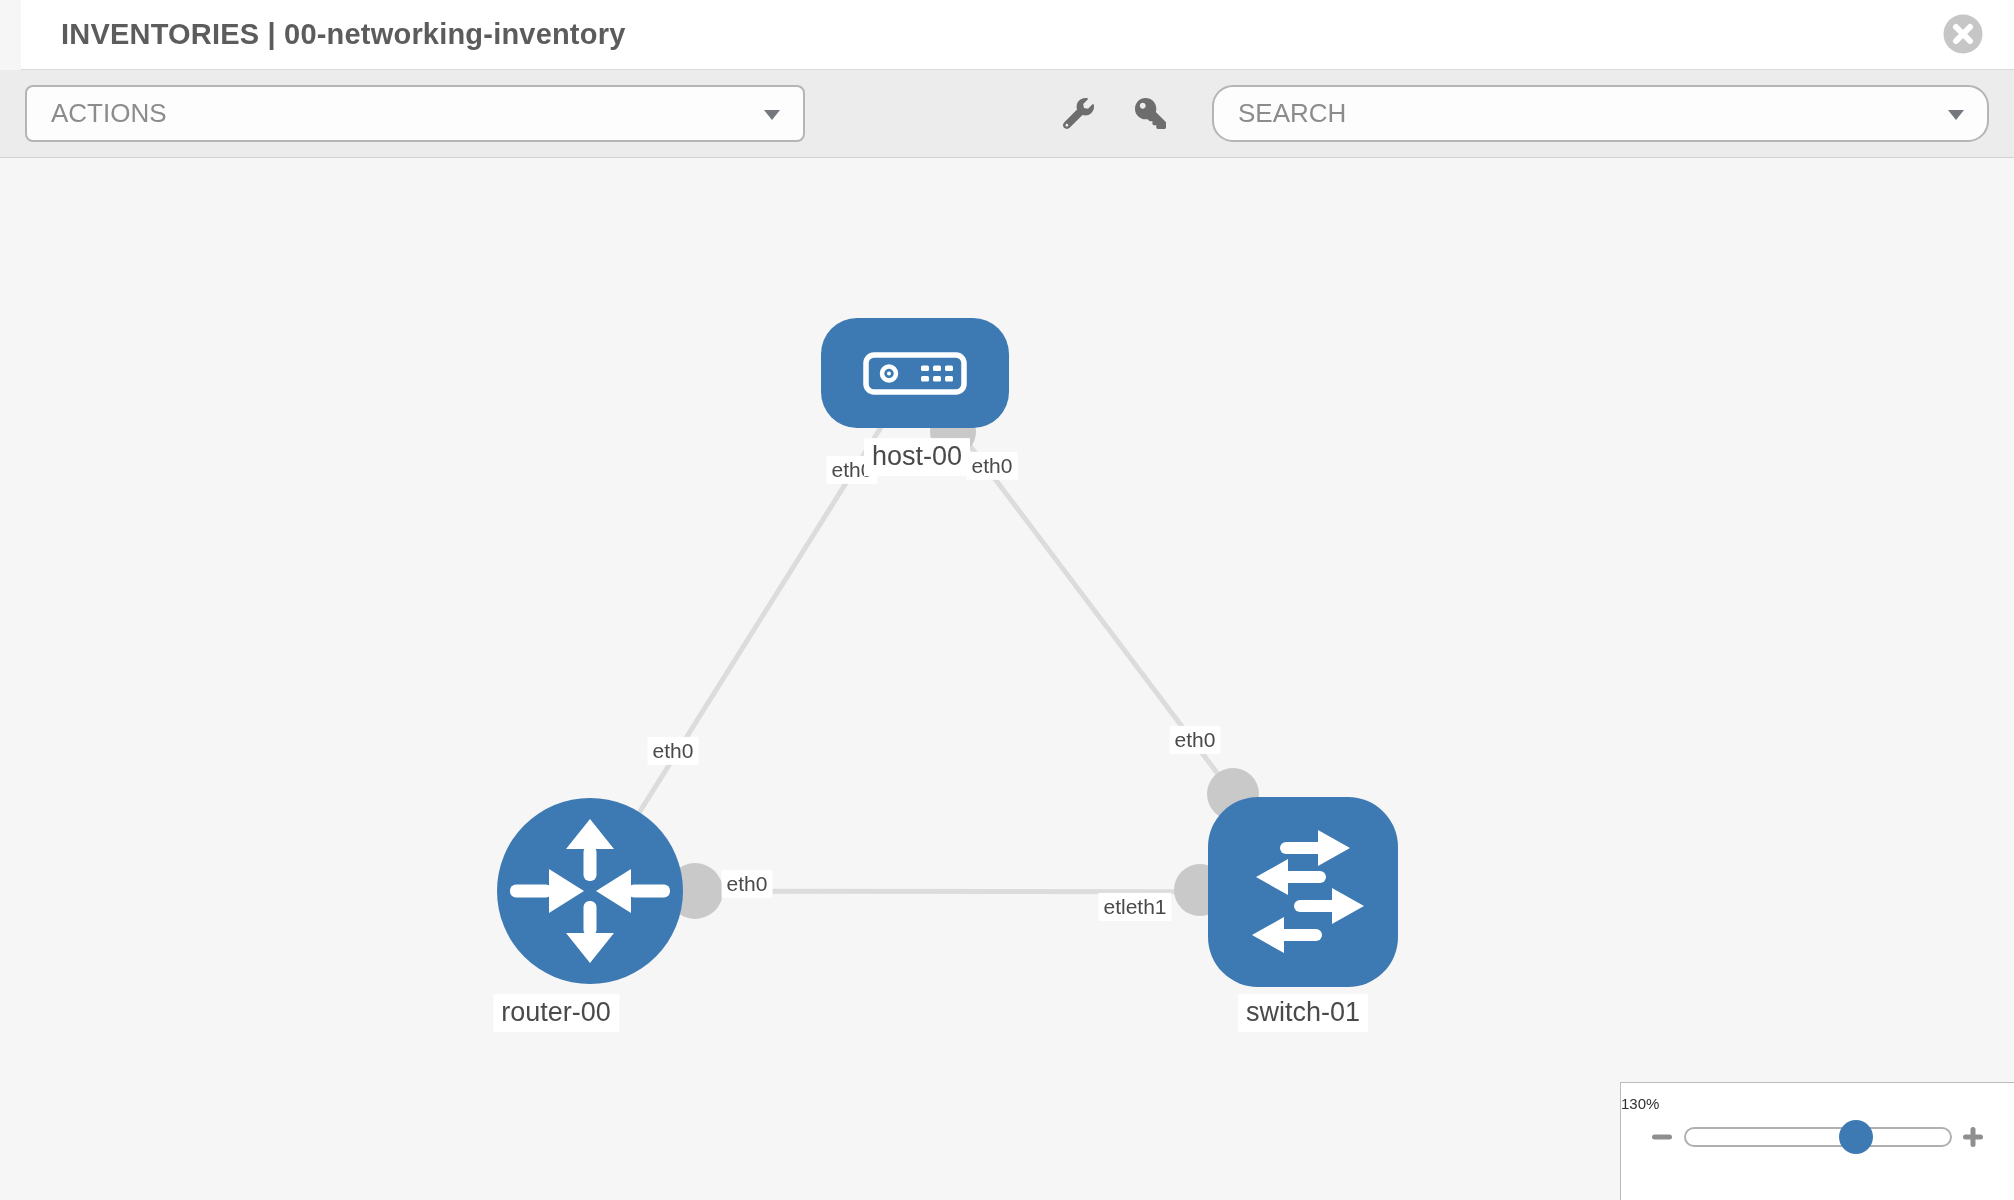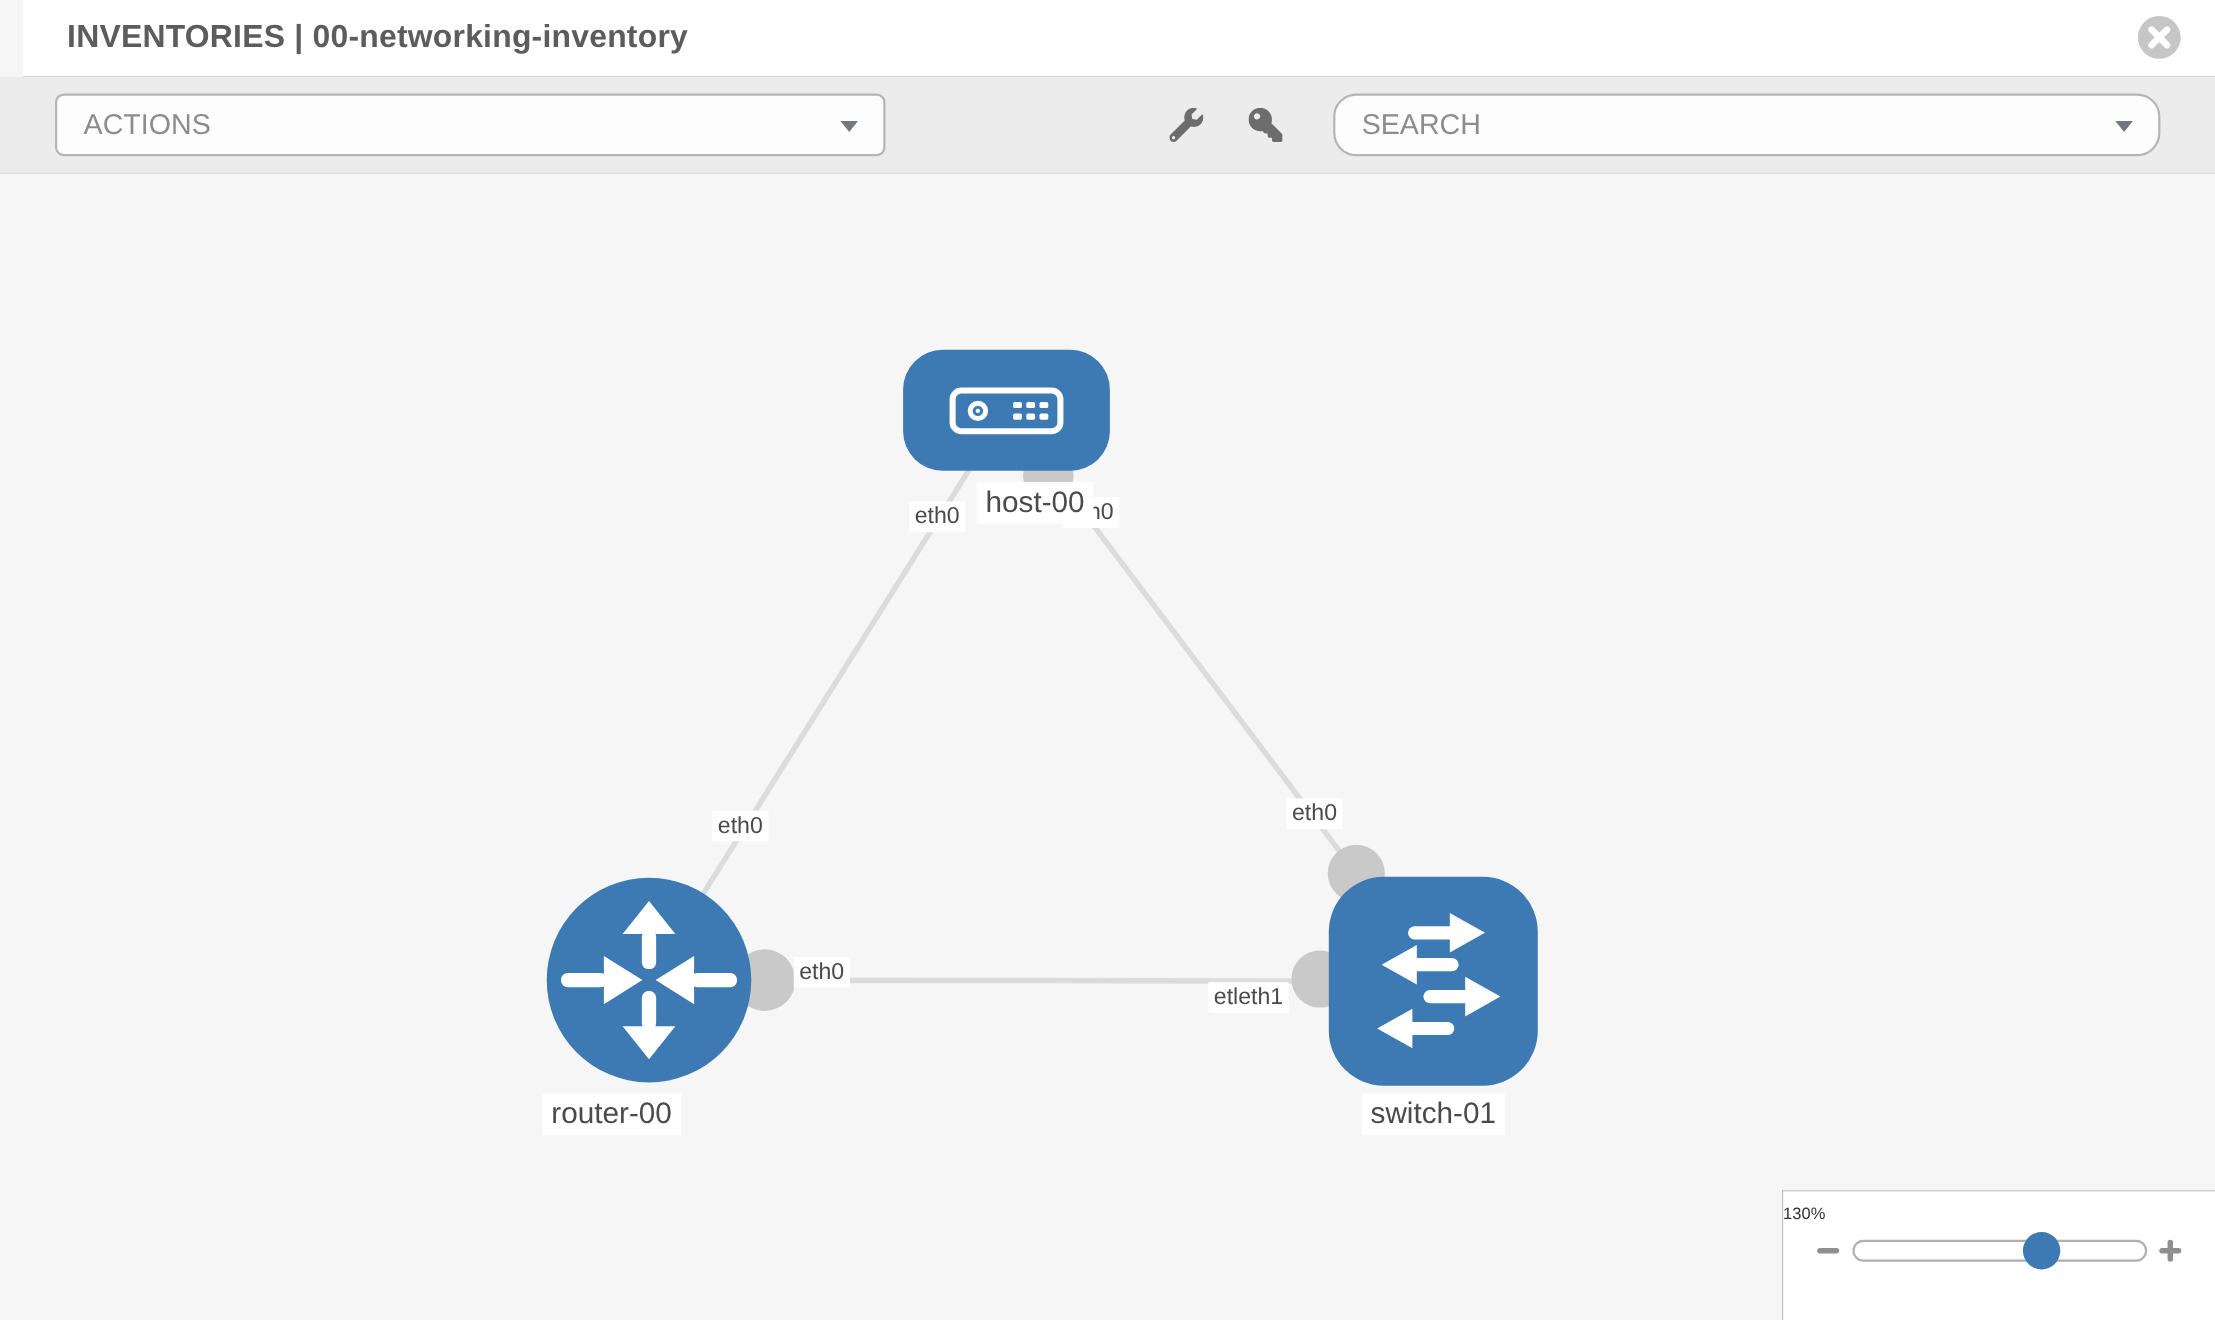--- a/index.html
+++ b/index.html
@@ -10,21 +10,21 @@
   .header {
     height: 70px; background: #ffffff; border-bottom: 1px solid #d9d9d9;
     display: flex; align-items: center; padding: 0 32px 0 40px; position: relative; margin-left: 21px;
   }
   .page-title { font-size: 29px; font-weight: 700; color: #5c5c5c; letter-spacing: 0.2px; }
   .close-btn { position: absolute; right: 30px; top: 13px; width: 42px; height: 42px; cursor: pointer; }
 
   
   .toolbar {
     height: 88px; background: #ececec; border-bottom: 1px solid #d2d2d2;
-    display: flex; align-items: center; padding: 0 50px; gap: 44px;
+    display: flex; align-items: center; padding: 0 25px; gap: 44px;
   }
   .dropdown {
     height: 57px; background: #fdfdfd; border: 2px solid #b5b5b5; border-radius: 8px;
     display: flex; align-items: center; padding: 0 24px; position: relative; cursor: pointer;
   }
   .dropdown .dd-label { font-size: 26px; color: #8c8c8c; }
   .dropdown .caret { position: absolute; right: 22px; top: 50%; transform: translateY(-42%); }
   .dd-actions { width: 796px; }
   .dd-search { width: 793px; margin-left: auto; border-radius: 21px; }
   .dd-search input {
@@ -170,21 +170,21 @@
     </g>
   </svg>
 
   <div class="chip if-label" style="left:852px; top:312px;">eth0</div>
   <div class="chip if-label" style="left:992px; top:308px;">eth0</div>
   <div class="chip if-label" style="left:673px; top:593px;">eth0</div>
   <div class="chip if-label" style="left:1195px; top:582px;">eth0</div>
   <div class="chip if-label" style="left:747px; top:726px;">eth0</div>
   <div class="chip if-label" style="left:1135px; top:749px;">etleth1</div>
 
-  <div class="chip node-label" style="left:917px; top:299px;margin-left:24px;">host-00</div>
+  <div class="chip node-label" style="left:917px; top:299px;">host-00</div>
   <div class="chip node-label" style="left:556px; top:855px;">router-00</div>
   <div class="chip node-label" style="left:1303px; top:855px;">switch-01</div>
 
   <div class="zoom-panel">
     <div class="zoom-level">130%</div>
     <div class="zoom-row">
       <span class="zoom-btn">
         <svg width="26" height="26" viewBox="0 0 26 26">
           <rect x="3" y="10.5" width="20" height="5" rx="2.5" fill="#8f8f8f"></rect>
         </svg>

